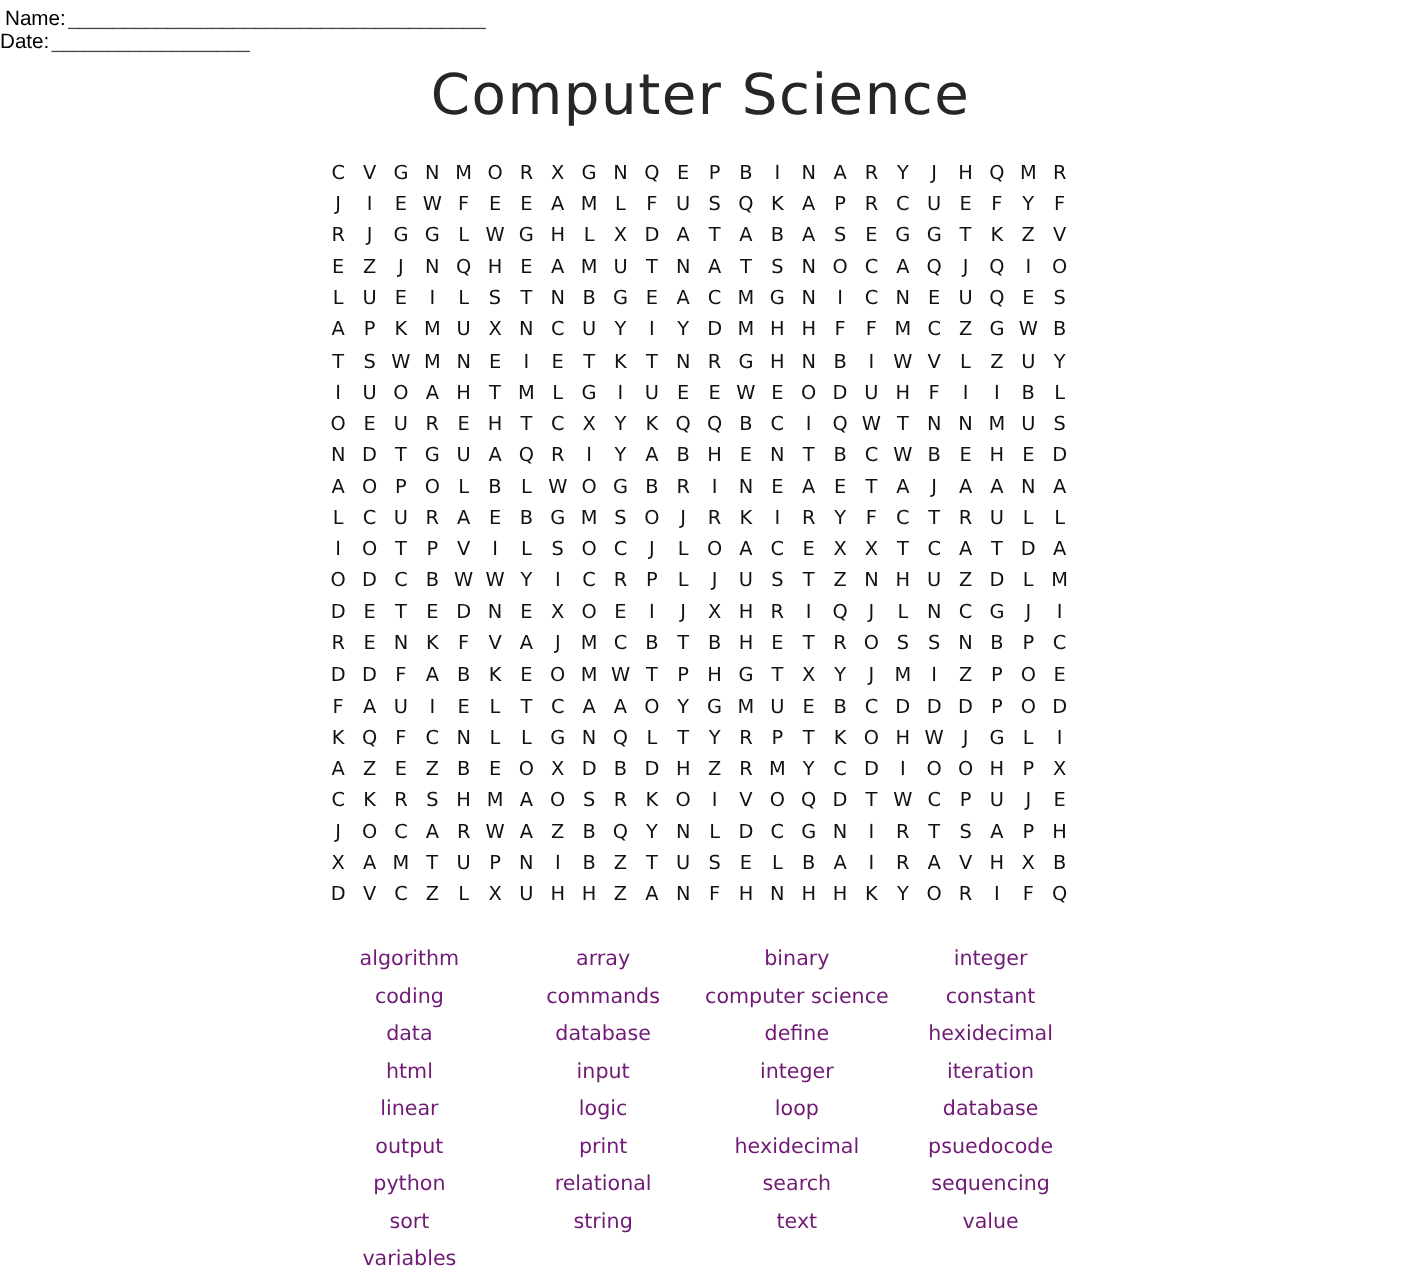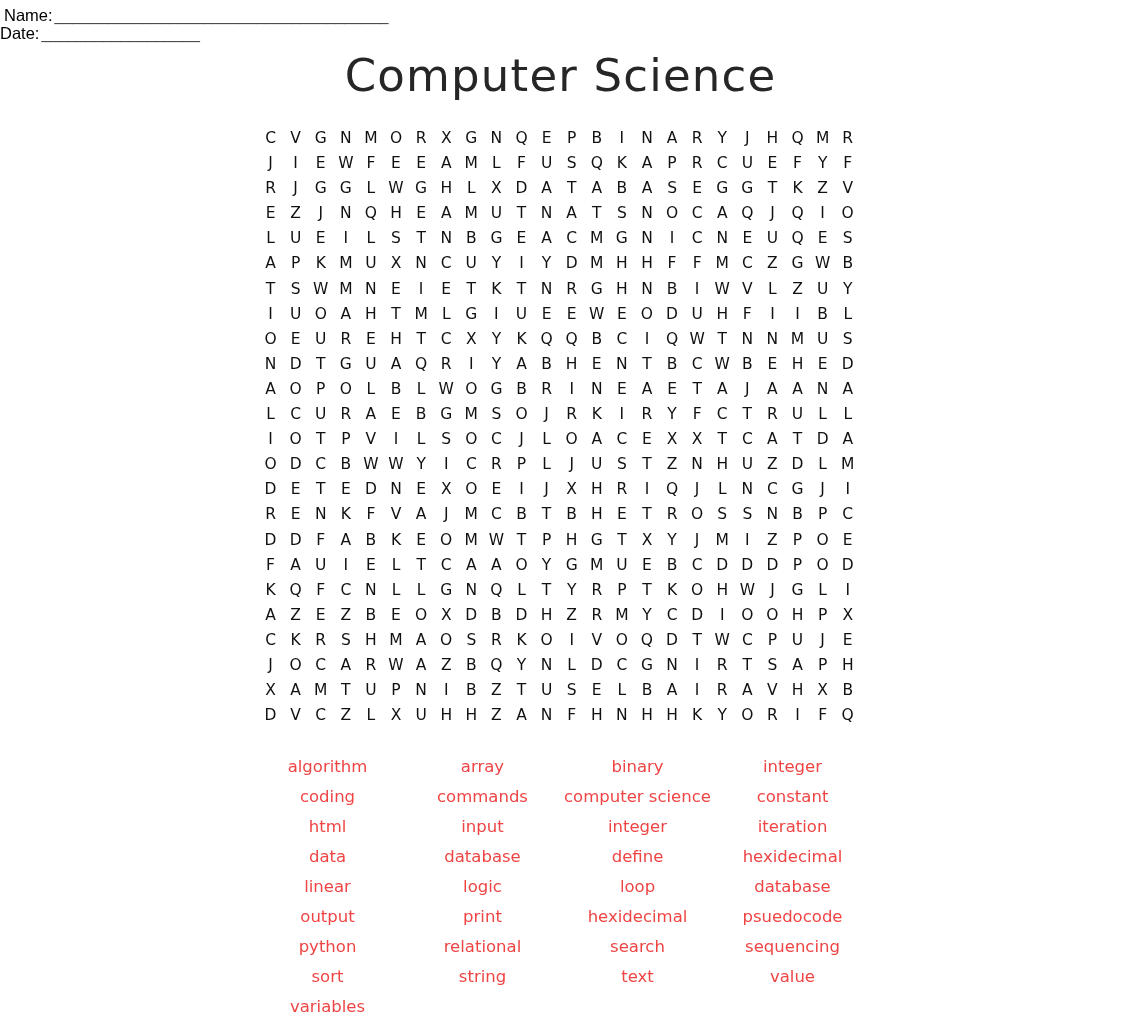--- a/index.html
+++ b/index.html
@@ -102,21 +102,21 @@
   .word-row {
     display: flex;
     height: 30px;
   }
   .word-cell {
     flex: 1 1 25%;
     text-align: center;
     font-family: "DejaVu Sans", sans-serif;
     font-size: 16.5px;
     line-height: 30px;
-    color: #ef4444;
+    color: #701a75;
     white-space: nowrap;
   }
   .word-cell.empty { color: transparent; }
 </style>
 </head>
 <body>
 
 <div class="header">
   <div class="field field-name">
     <span class="field-label">Name:</span>
@@ -164,32 +164,32 @@
       <span class="word-cell">binary</span>
       <span class="word-cell">integer</span>
     </div>
     <div class="word-row">
       <span class="word-cell">coding</span>
       <span class="word-cell">commands</span>
       <span class="word-cell">computer science</span>
       <span class="word-cell">constant</span>
     </div>
     <div class="word-row">
+      <span class="word-cell">data</span>
+      <span class="word-cell">database</span>
+      <span class="word-cell">define</span>
+      <span class="word-cell">hexidecimal</span>
+    </div>
+    <div class="word-row">
       <span class="word-cell">html</span>
       <span class="word-cell">input</span>
       <span class="word-cell">integer</span>
       <span class="word-cell">iteration</span>
     </div>
     <div class="word-row">
-      <span class="word-cell">data</span>
-      <span class="word-cell">database</span>
-      <span class="word-cell">define</span>
-      <span class="word-cell">hexidecimal</span>
-    </div>
-    <div class="word-row">
       <span class="word-cell">linear</span>
       <span class="word-cell">logic</span>
       <span class="word-cell">loop</span>
       <span class="word-cell">database</span>
     </div>
     <div class="word-row">
       <span class="word-cell">output</span>
       <span class="word-cell">print</span>
       <span class="word-cell">hexidecimal</span>
       <span class="word-cell">psuedocode</span>

